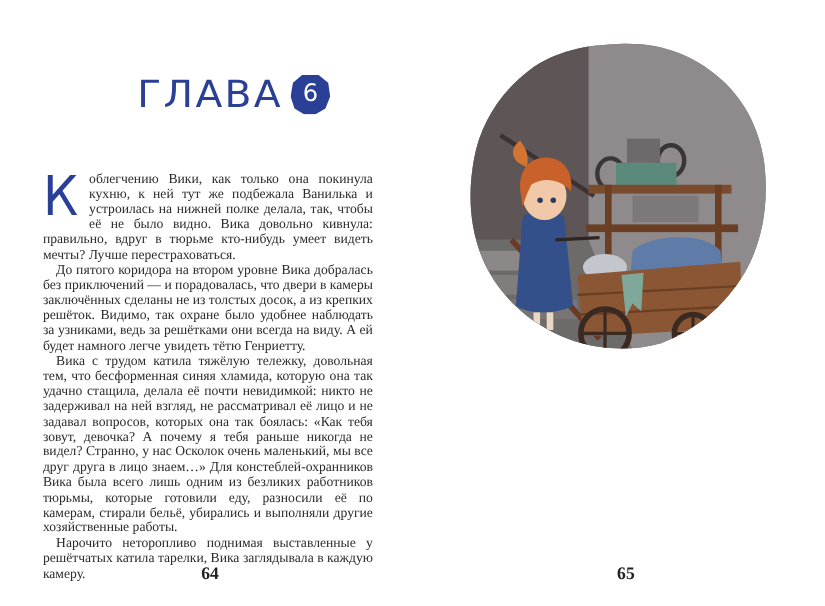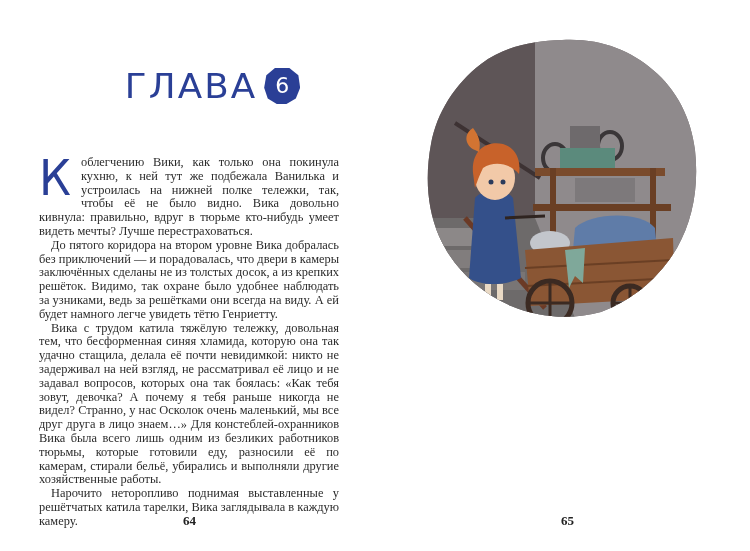--- a/index.html
+++ b/index.html
@@ -48,21 +48,21 @@
       font-family: "DejaVu Sans", "Liberation Sans", sans-serif;
       font-size: 50px; line-height: 40px;
       color: #2a3f96; margin: 2px 8px 0 0;
       transform: scaleX(0.9);
       transform-origin: left top;
       width: 34px;
     }
 
     .page-number {
       position: absolute; top: 513px;
-      font-size: 13px; font-weight: bold;
+      font-size: 16px; font-weight: bold;
       color: #222;
     }
     .pn-left { left: 183px; }
     .pn-right { left: 186px; }
 
     .illustration {
       position: absolute; left: 50px; top: 38px;
       width: 274px; height: 280px;
     }
     .illustration svg { width: 100%; height: 100%; display: block; }
@@ -72,21 +72,21 @@
 
 <div class="spread">
 
   <div class="page page-left">
     <div class="chapter-heading">
       <span class="chapter-word">ГЛАВА</span>
       <span class="chapter-badge">6</span>
     </div>
 
     <div class="text-block text-left">
-      <p class="no-indent"><span class="drop-cap">К</span><span>облегчению Вики, как только она покинула кухню, к ней тут же подбежала Ванилька и устроилась на нижней полке тележки, так, чтобы её не было видно. Вика довольно кивнула: правильно, вдруг в тюрьме кто-нибудь умеет видеть мечты? Лучше перестраховаться.</span></p>
+      <p class="no-indent"><span class="drop-cap">К</span><span>облегчению Вики, как только она покинула кухню, к ней тут же подбежала Ванилька и устроилась на нижней полке делала, так, чтобы её не было видно. Вика довольно кивнула: правильно, вдруг в тюрьме кто-нибудь умеет видеть мечты? Лучше перестраховаться.</span></p>
       <p>До пятого коридора на втором уровне Вика добралась без приключений — и порадовалась, что двери в камеры заключённых сделаны не из толстых досок, а из крепких решёток. Видимо, так охране было удобнее наблюдать за узниками, ведь за решётками они всегда на виду. А ей будет намного легче увидеть тётю Генриетту.</p>
       <p>Вика с трудом катила тяжёлую тележку, довольная тем, что бесформенная синяя хламида, которую она так удачно стащила, делала её почти невидимкой: никто не задерживал на ней взгляд, не рассматривал её лицо и не задавал вопросов, которых она так боялась: «Как тебя зовут, девочка? А почему я тебя раньше никогда не видел? Странно, у нас Осколок очень маленький, мы все друг друга в лицо знаем…» Для констеблей-охранников Вика была всего лишь одним из безликих работников тюрьмы, которые готовили еду, разносили её по камерам, стирали бельё, убирались и выполняли другие хозяйственные работы.</p>
       <p>Нарочито неторопливо поднимая выставленные у решётчатых катила тарелки, Вика заглядывала в каждую камеру.</p>
     </div>
 
     <div class="page-number pn-left">64</div>
   </div>
 
   <div class="page page-right">
     <div class="illustration">

